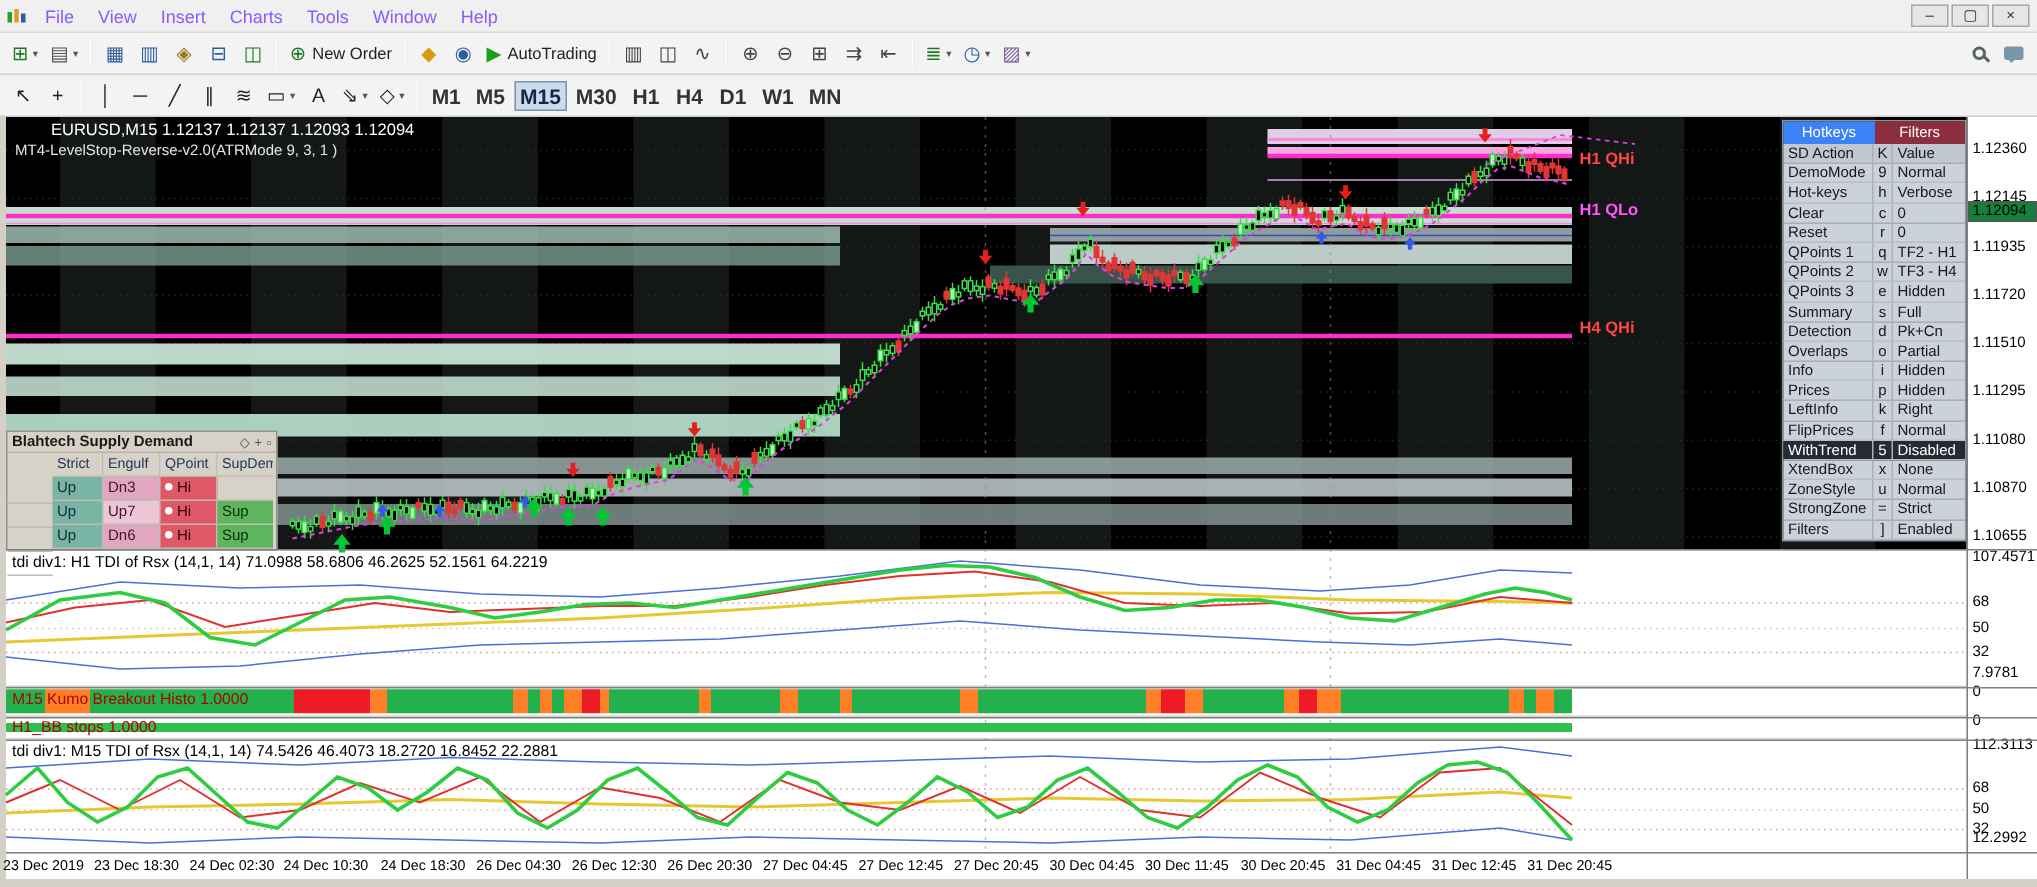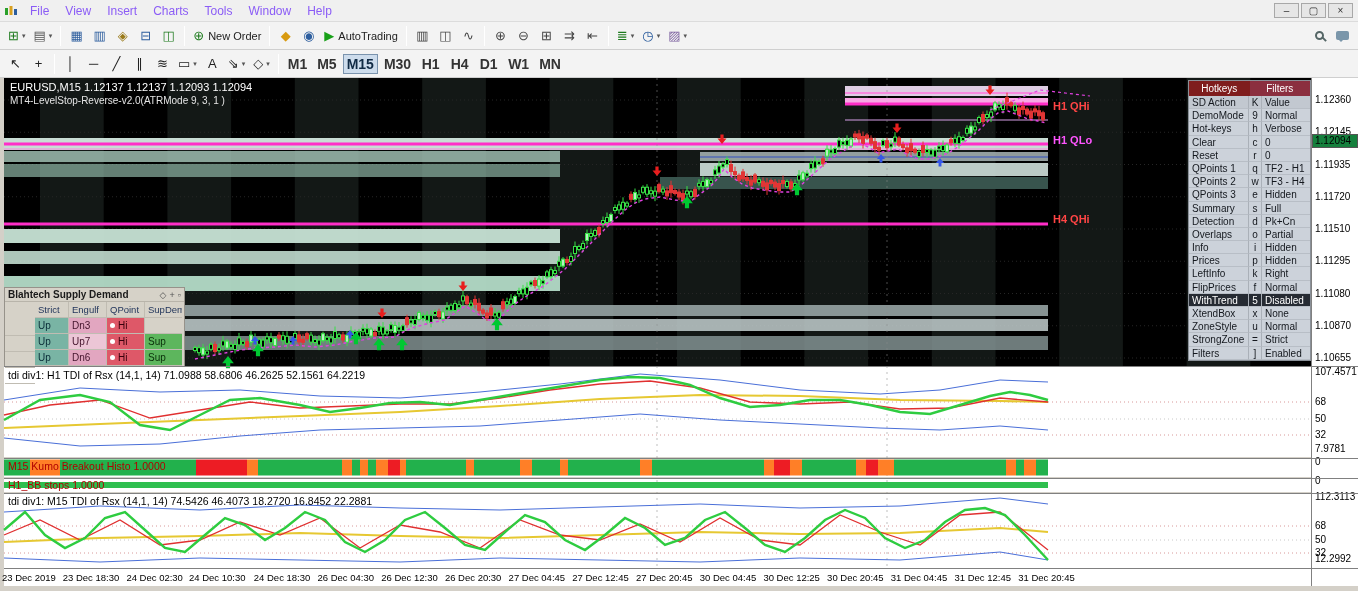--- a/index.html
+++ b/index.html
@@ -21,21 +21,21 @@
 .tb-spacer{flex:1;}
 .tf-btn{height:20px;min-width:27px;display:flex;align-items:center;justify-content:center;font-size:14px;font-weight:bold;color:#333;margin:0 1px;border:1px solid transparent;padding:0 3px;}
 .tf-btn.active{background:#cddcec;border:1px solid #7a93ad;color:#102a44;}
 .icon-mag{width:9px;height:9px;border:2px solid #566;border-radius:50%;position:relative;display:inline-block;}
 .icon-mag:after{content:'';position:absolute;width:6px;height:2px;background:#566;transform:rotate(45deg);right:-5px;bottom:-2px;}
 .icon-chat{width:13px;height:9px;background:#7a96aa;border-radius:2px;position:relative;display:inline-block;}
 .icon-chat:after{content:'';position:absolute;left:2px;bottom:-5px;border:3px solid transparent;border-top-color:#7a96aa;}
 
 #chart-svg{position:absolute;left:0;top:0;z-index:1;}
 #chart-header{position:absolute;left:10px;top:81px;z-index:4;color:#fff;}
-#chart-symbol-line{font-size:11px;}
+#chart-symbol-line{font-size:11px;margin-left:24px;}
 #chart-ind-line{font-size:10px;color:#e4e4e4;margin-top:2px;}
 .lvl-label{position:absolute;left:1053px;font-size:11px;font-weight:bold;z-index:4;white-space:nowrap;}
 .ind-label{position:absolute;left:8px;font-size:10.5px;color:#000;z-index:4;white-space:nowrap;}
 .ind-label.red{color:#b00000;}
 
 #price-scale{position:absolute;left:1312px;top:78px;width:46px;height:490px;background:#fff;z-index:5;}
 .ps-label{position:absolute;left:3px;font-size:10px;color:#000;white-space:nowrap;}
 .ps-current{position:absolute;left:0;width:46px;height:14px;background:#15803d;border:1px solid #555;font-size:10px;line-height:12px;padding-left:2px;color:#000;}
 .v-border{position:absolute;left:1311px;top:78px;width:1px;height:508px;background:#808080;z-index:7;}
 .sep-line{position:absolute;left:4px;width:1354px;height:1px;background:#808080;z-index:7;}
@@ -52,21 +52,21 @@
 .cell-engulf{background:#e2a6c0;color:#44142c;}
 .cell-engulf.up{background:#ecc6d6;}
 .cell-qpoint{background:#de5868;color:#38000c;}
 .cell-sup{background:#5db65d;color:#0a300a;}
 .sd-info{display:inline-block;width:8px;height:8px;border-radius:50%;background:#3d7edb;color:#fff;font-size:7px;line-height:8px;text-align:center;margin-left:2px;vertical-align:1px;}
 .qdot{display:inline-block;width:5px;height:5px;border-radius:50%;background:#fff;margin-right:3px;vertical-align:1px;}
 
 #hk-panel{position:absolute;left:1188px;top:80px;width:123px;z-index:6;font-size:10px;border:1px solid #8a9098;}
 .hk-tabs{display:flex;height:15px;}
 .hk-tab{flex:1;color:#fff;text-align:center;line-height:15px;font-size:10px;}
-.hk-tab.t0{background:#7f1d1d;}
+.hk-tab.t0{background:#3b82f6;}
 .hk-tab.t1{background:#8b2f3f;}
 .hk-row{display:flex;height:13.2px;line-height:13px;background:#ccd2da;color:#14181e;}
 .hk-row.header{background:#c2c8d0;}
 .hk-row.selected{background:#262b33;color:#fff;}
 .hk-name{width:60px;padding-left:3px;border-right:1px solid #aab0b8;border-bottom:1px solid #b8bec6;overflow:hidden;white-space:nowrap;}
 .hk-key{width:13px;text-align:center;border-right:1px solid #aab0b8;border-bottom:1px solid #b8bec6;}
 .hk-val{flex:1;padding-left:3px;border-bottom:1px solid #b8bec6;overflow:hidden;white-space:nowrap;}
 
 #time-axis{position:absolute;left:0;top:569px;width:1358px;height:17px;z-index:4;}
 .ta-label{position:absolute;top:3px;font-size:9.5px;color:#000;white-space:nowrap;}
@@ -959,21 +959,21 @@
     <div class="ta-label" style="left: 126.4px;">24 Dec 02:30</div>
     <div class="ta-label" style="left: 189px;">24 Dec 10:30</div>
     <div class="ta-label" style="left: 253.8px;">24 Dec 18:30</div>
     <div class="ta-label" style="left: 317.5px;">26 Dec 04:30</div>
     <div class="ta-label" style="left: 381.2px;">26 Dec 12:30</div>
     <div class="ta-label" style="left: 444.9px;">26 Dec 20:30</div>
     <div class="ta-label" style="left: 508.6px;">27 Dec 04:45</div>
     <div class="ta-label" style="left: 572.3px;">27 Dec 12:45</div>
     <div class="ta-label" style="left: 636px;">27 Dec 20:45</div>
     <div class="ta-label" style="left: 699.7px;">30 Dec 04:45</div>
-    <div class="ta-label" style="left: 763.4px;">30 Dec 12:25</div>
+    <div class="ta-label" style="left: 763.4px;">30 Dec 11:45</div>
     <div class="ta-label" style="left: 827.1px;">30 Dec 20:45</div>
     <div class="ta-label" style="left: 890.8px;">31 Dec 04:45</div>
     <div class="ta-label" style="left: 954.5px;">31 Dec 12:45</div>
     <div class="ta-label" style="left: 1018.2px;">31 Dec 20:45</div>
   </div>
 
 <div class="lvl-label" style="top: 100px; color: rgb(255, 69, 69);">H1 QHi</div>
 <div class="lvl-label" style="top: 134px; color: rgb(255, 85, 255); text-align: center;">H1 QLo</div>
 <div class="lvl-label" style="top: 213px; color: rgb(255, 69, 69);">H4 QHi</div>
 <div class="ind-label " style="top: 369px;">tdi div1: H1 TDI of Rsx (14,1, 14) 71.0988 58.6806 46.2625 52.1561 64.2219</div>

